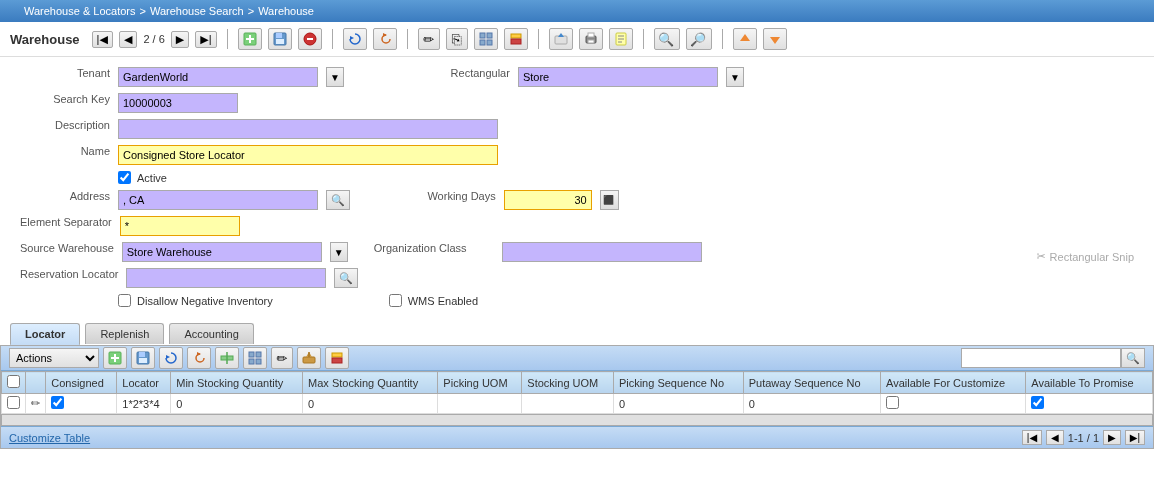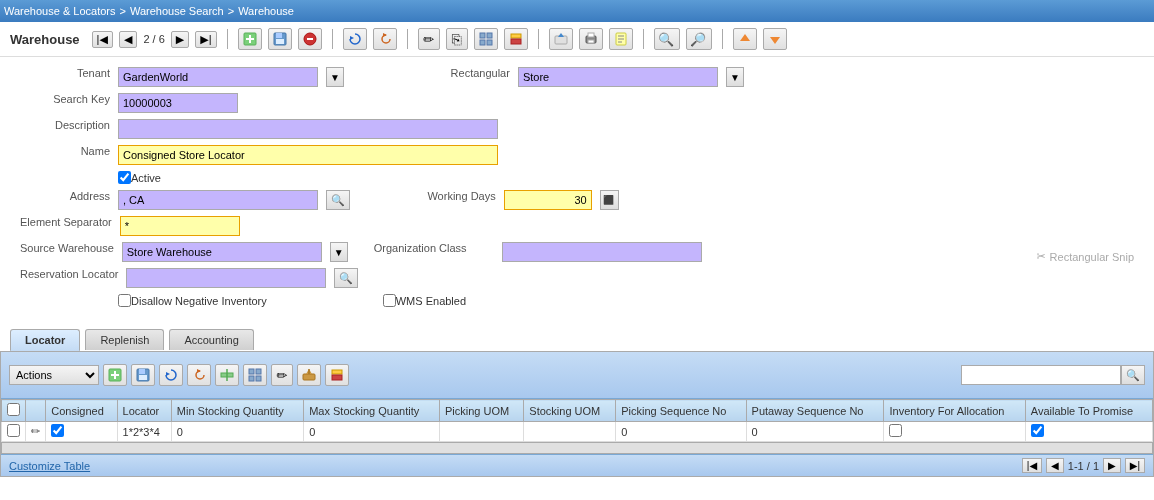--- a/index.html
+++ b/index.html
@@ -2,21 +2,21 @@
 <html><head>
   <meta charset="utf-8">
   <style>
     * { box-sizing: border-box; margin: 0; padding: 0; }
     body { font-family: Arial, Helvetica, sans-serif; font-size: 11px; background: #fff; color: #333; }
 
     
     .top-nav {
       background: linear-gradient(to bottom, #5b9bd5, #3a7bbf);
       color: #fff;
-      padding: 4px 4px;
+      padding: 4px 24px;
       font-size: 11px;
       height: 22px;
       display: flex;
       align-items: center;
     }
     .top-nav .sep { margin: 0 4px; }
 
     
     .title-bar {
       background: #fff;
@@ -86,28 +86,28 @@
       height: 20px;
     }
     .search-btn {
       border: 1px solid #aaa;
       background: linear-gradient(to bottom, #f5f5f5, #ddd);
       cursor: pointer;
       font-size: 11px;
       height: 20px;
       padding: 0 4px;
     }
-    .checkbox-row { display: flex; align-items: center; }
+    .checkbox-row { display: flex; align-items: center; gap: 6px; }
 
     
     .tabs-container {
       padding: 0 0 0 10px;
       background: #fff;
       border-bottom: none;
-      margin-top: 6px;
+      margin-top: 0;
     }
     .tab {
       display: inline-block;
       padding: 4px 14px;
       border: 1px solid #aaa;
       border-bottom: none;
       background: linear-gradient(to bottom, #e8e8e8, #d0d0d0);
       cursor: pointer;
       font-size: 11px;
       margin-right: 2px;
@@ -121,21 +121,21 @@
     }
 
     
     .grid-container {
       border: 1px solid #aaa;
       background: #fff;
       margin: 0 0 0 0;
     }
     .grid-toolbar {
       background: linear-gradient(to bottom, #c5dcf5, #a8c8ee);
-      padding: 12px 8px;
+      padding: 1px 8px;
       display: flex;
       align-items: center;
       gap: 4px;
       border-bottom: 1px solid #7aa8d4;
     }
     .actions-select {
       border: 1px solid #aaa;
       background: linear-gradient(to bottom, #f5f5f5, #e0e0e0);
       padding: 1px 2px;
       font-size: 11px;
@@ -501,21 +501,21 @@
             <th class="col-checkbox"><input type="checkbox" style=""></th>
             <th class="col-edit"></th>
             <th>Consigned</th>
             <th>Locator</th>
             <th>Min Stocking Quantity</th>
             <th>Max Stocking Quantity</th>
             <th>Picking UOM</th>
             <th>Stocking UOM</th>
             <th>Picking Sequence No</th>
             <th>Putaway Sequence No</th>
-            <th>Inventory For Allocation</th>
+            <th>Available For Customize</th>
             <th>Available To Promise</th>
           </tr>
         </thead>
         <tbody>
           <tr>
             <td class="col-checkbox"><input type="checkbox" style=""></td>
             <td class="col-edit">✏</td>
             <td><input type="checkbox" checked="" style=""></td>
             <td>1*2*3*4</td>
             <td>0</td>

